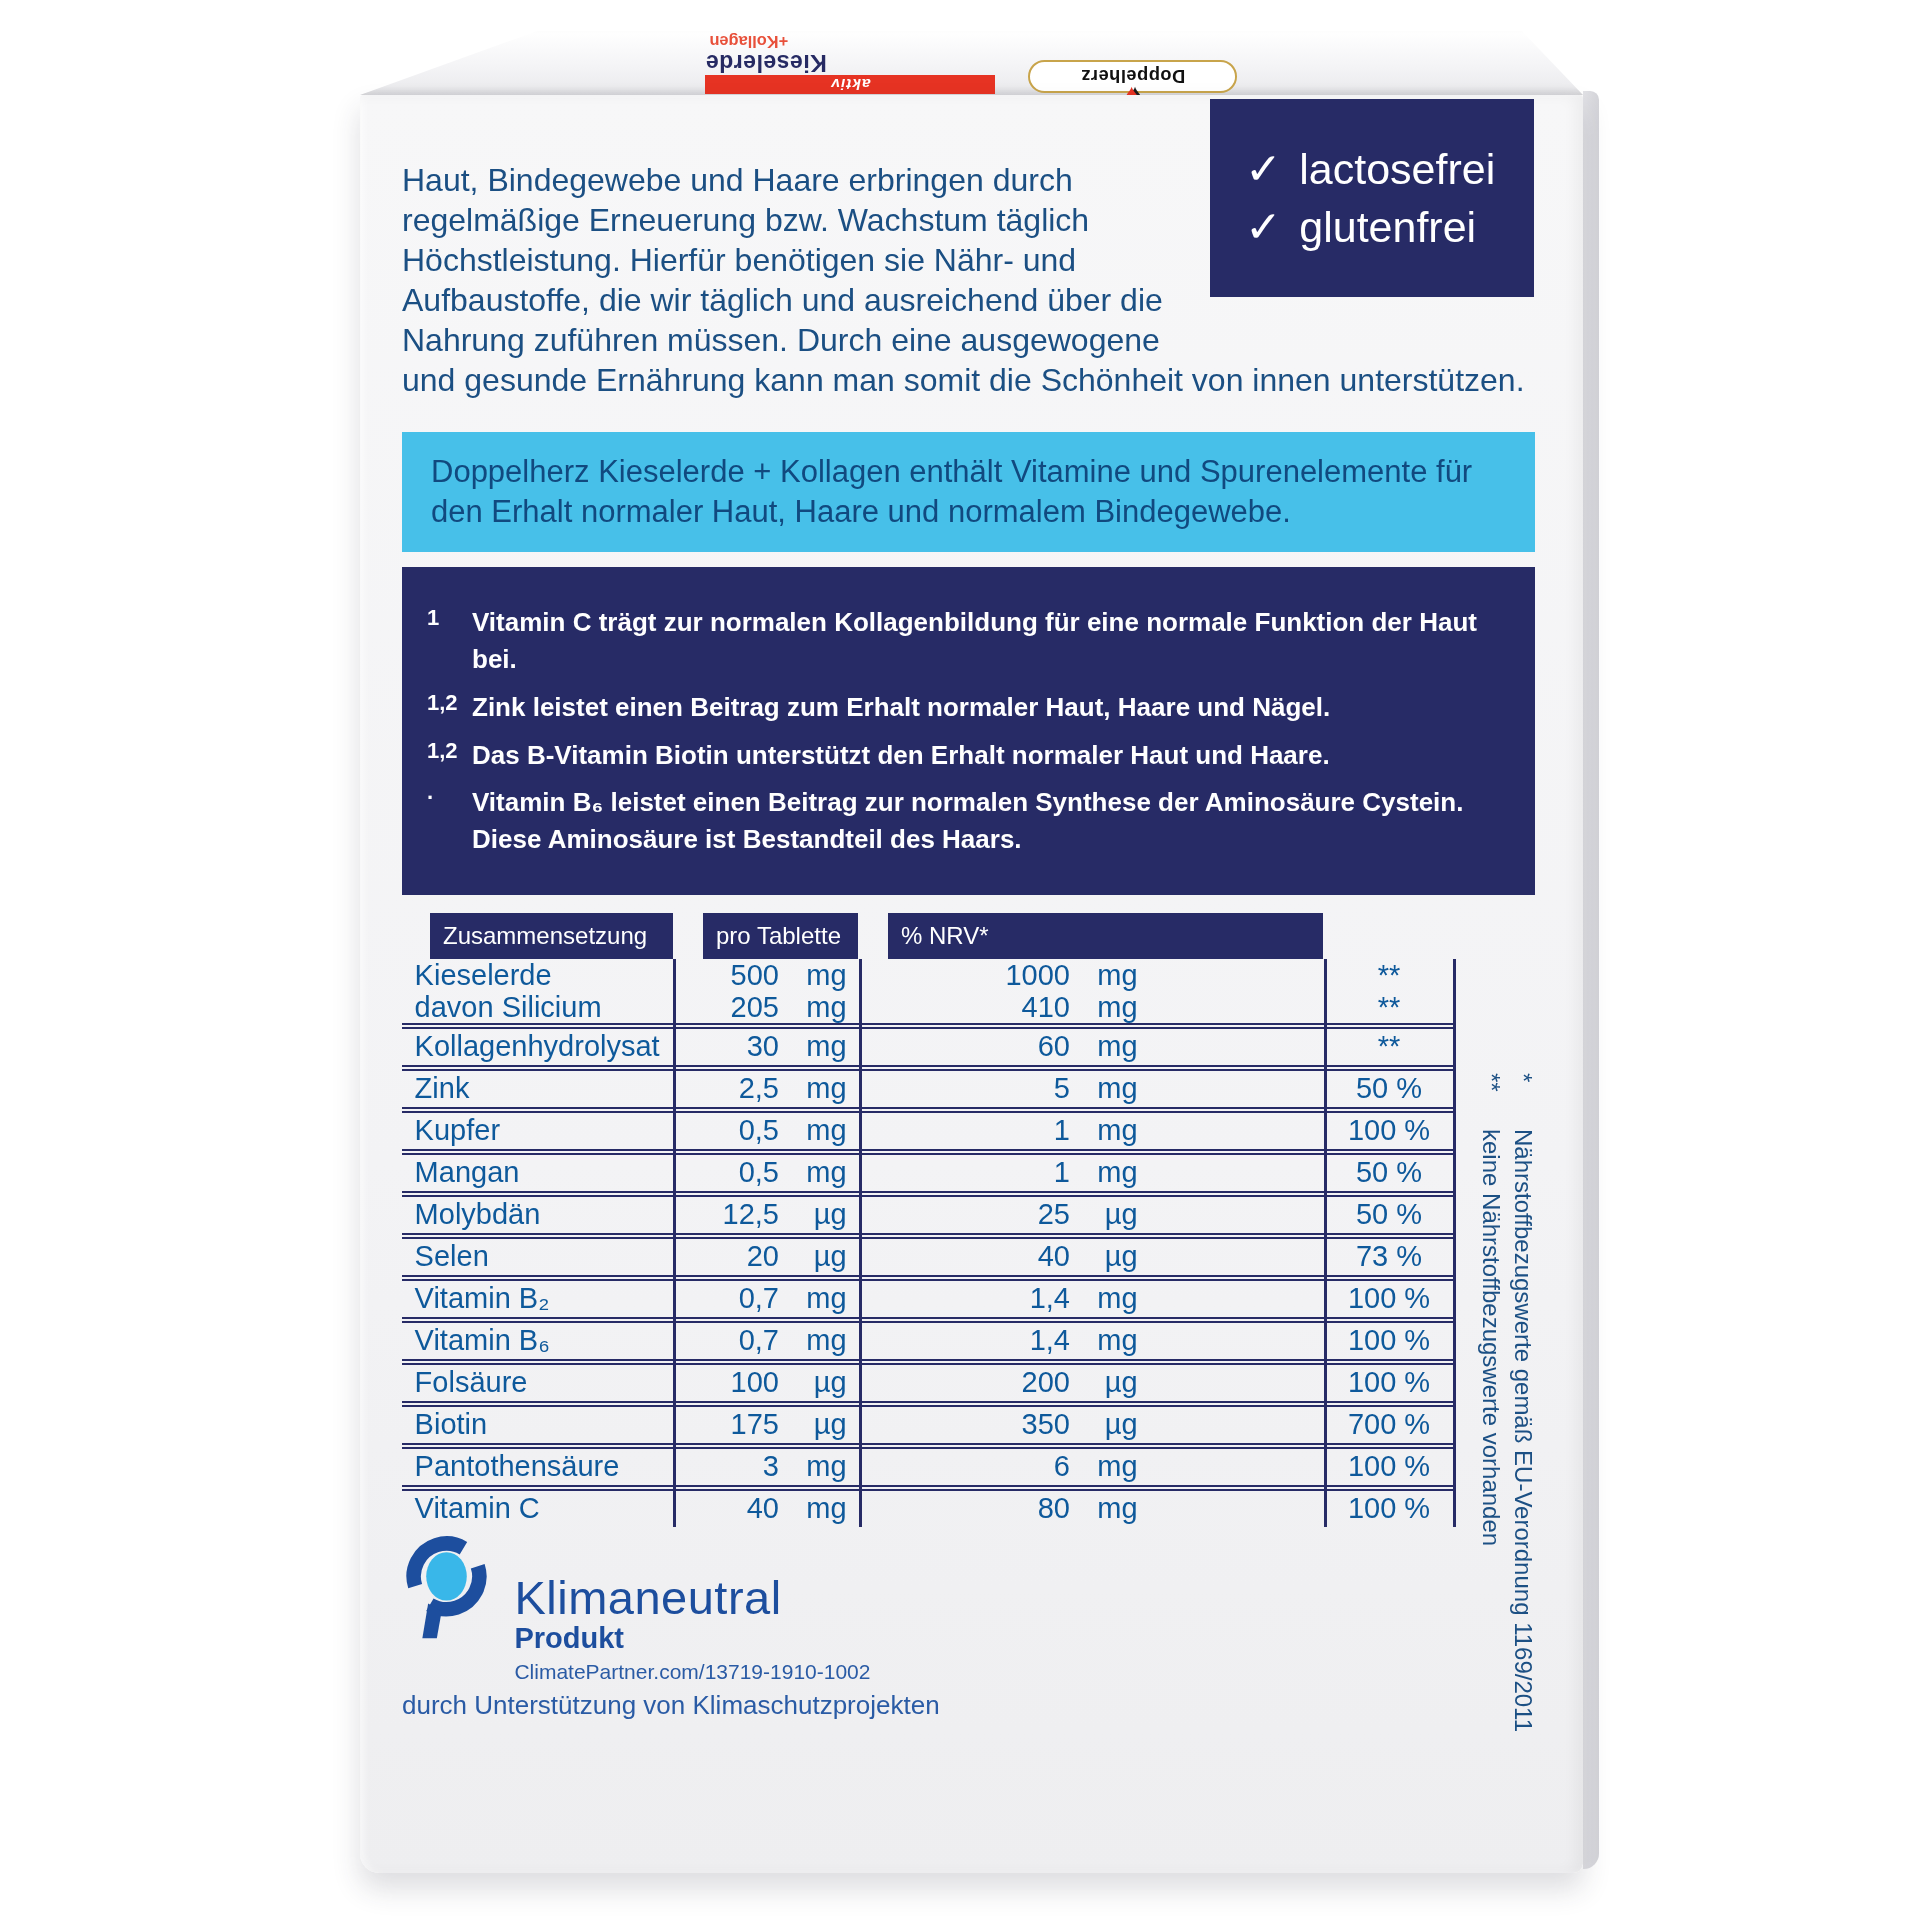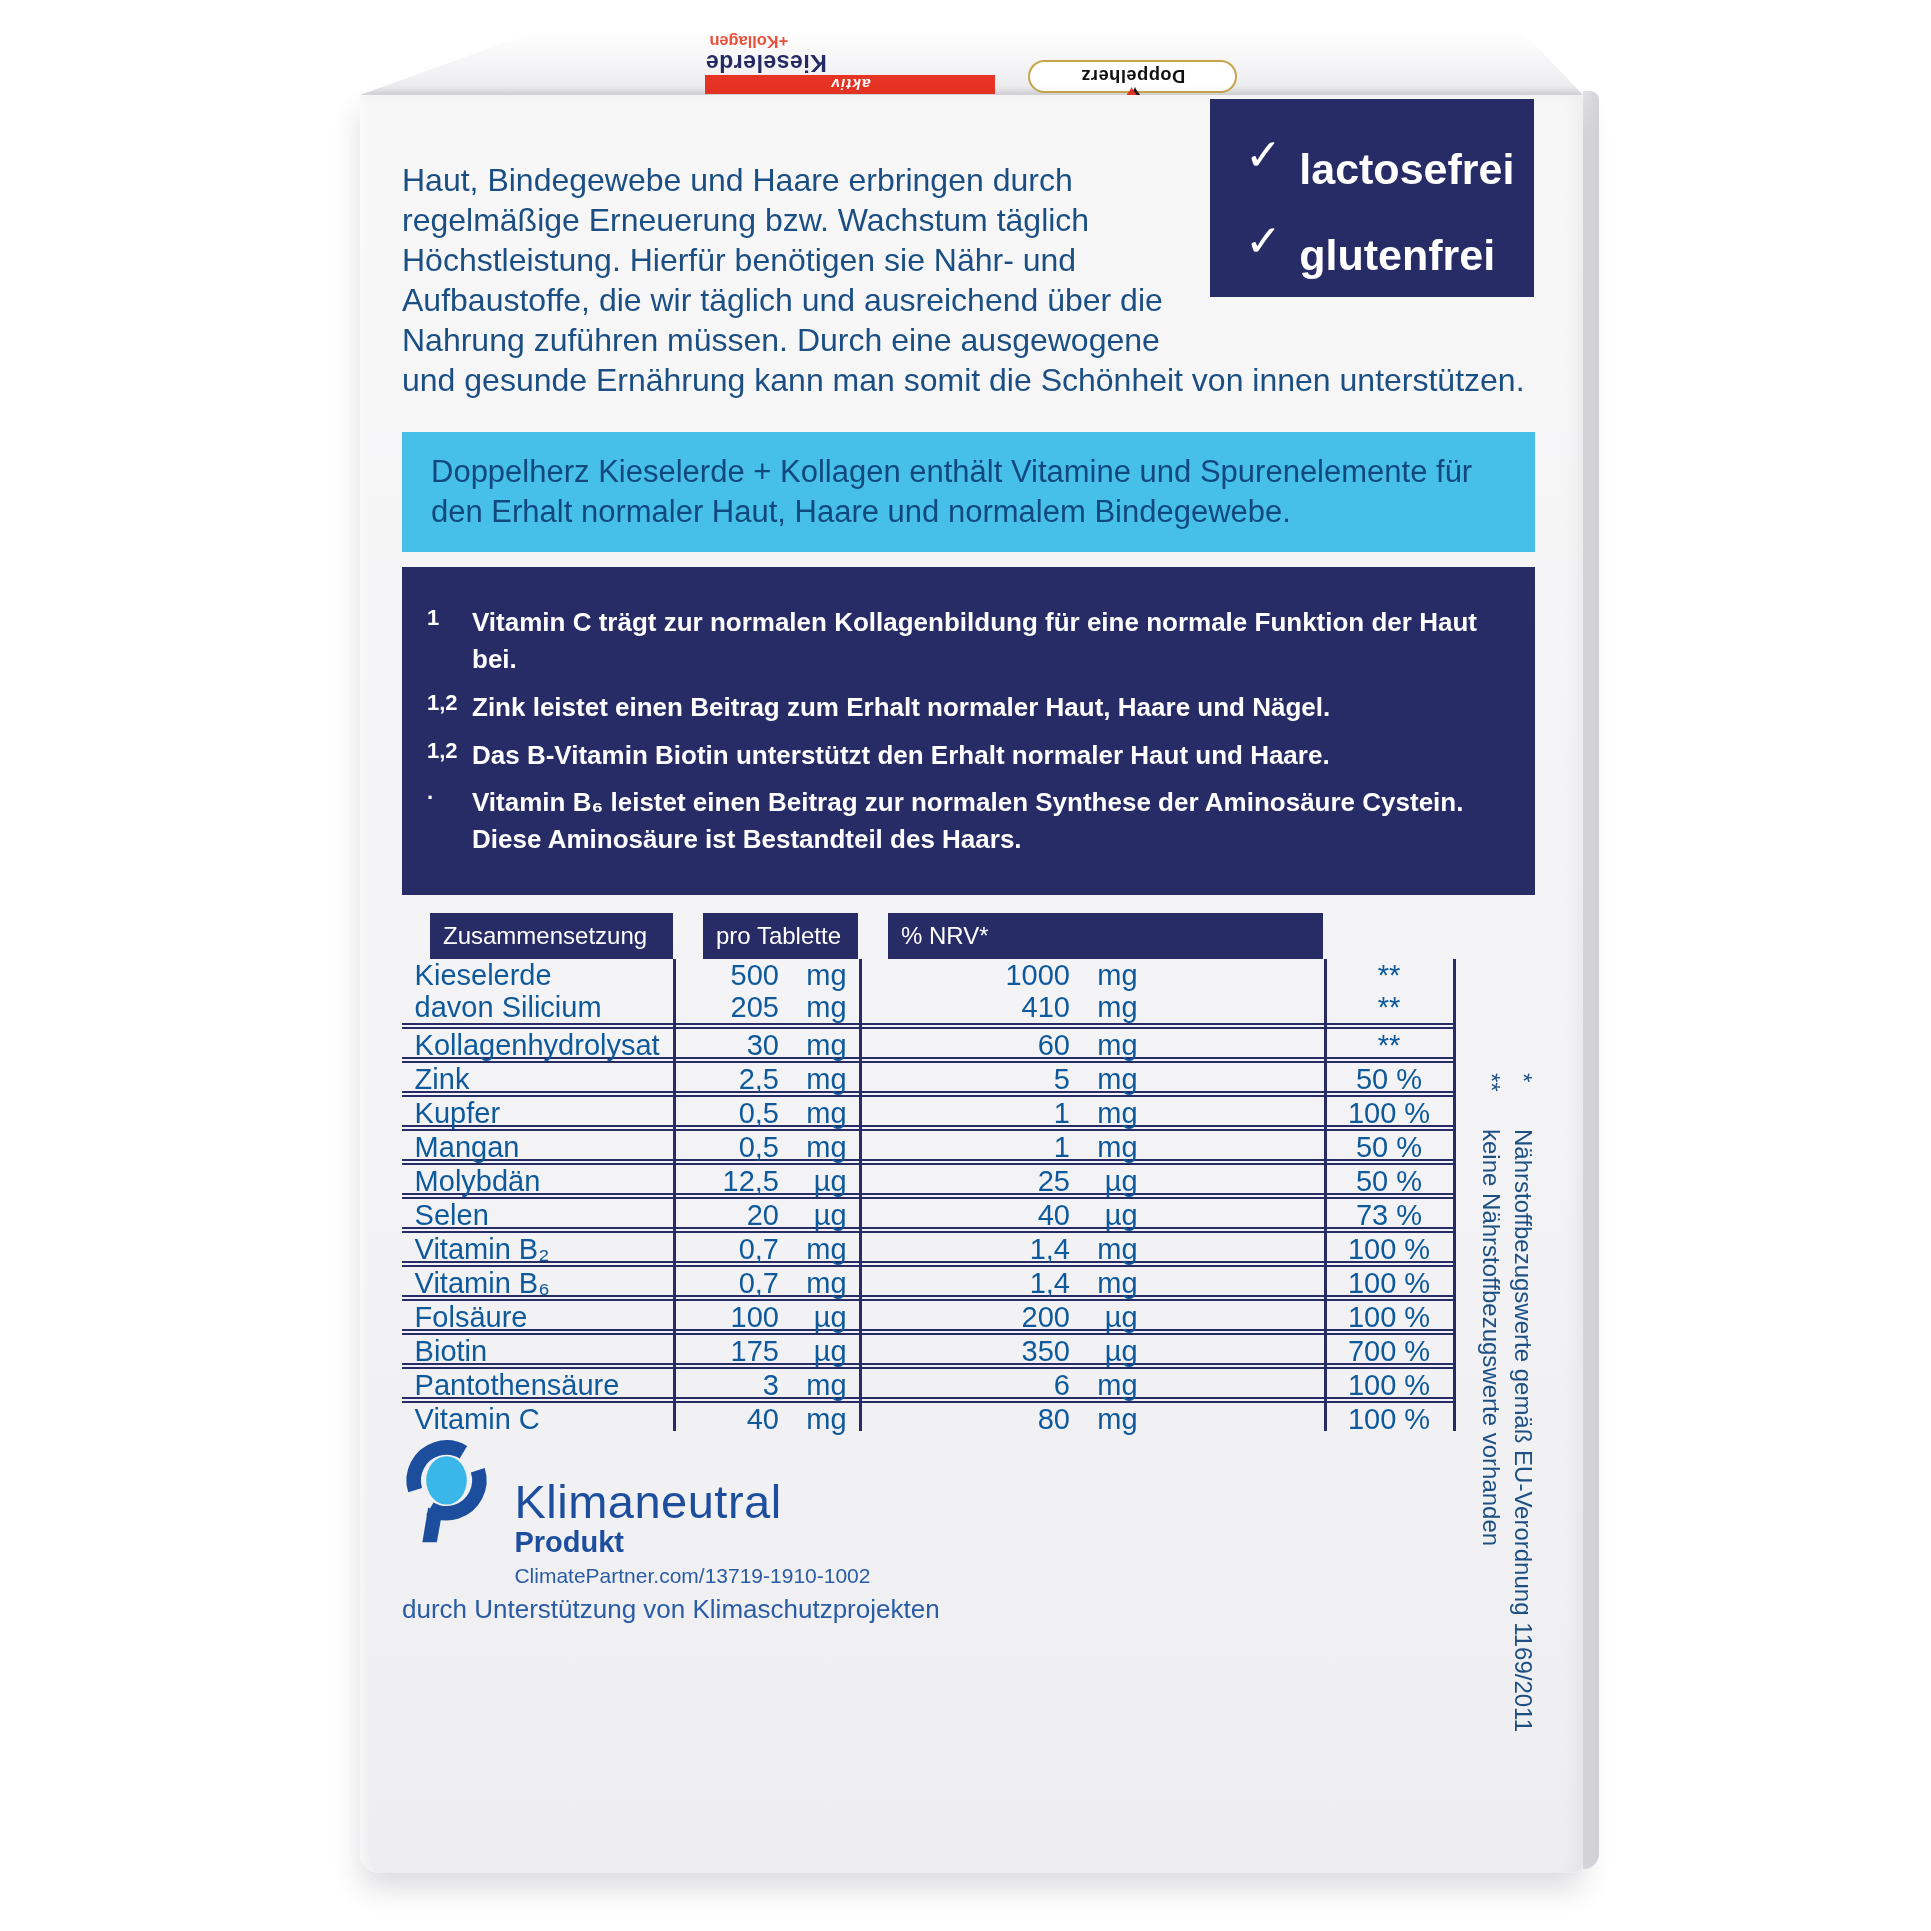--- a/index.html
+++ b/index.html
@@ -34,21 +34,21 @@
     background:linear-gradient(90deg,#e2e2e6,#d4d4d9);border-radius:0 8.7px 15.4px 0;}
 
   
   .content{position:absolute;left:42px;top:0;width:1133px;}
   .badge-wrap{float:right;width:346px;height:207px;margin:3.9px 0 42px 19.3px;}
   .badge{width:324px;height:198px;margin-left:21px;background:#272b66;
     display:flex;flex-direction:column;justify-content:center;gap:13.5px;
     padding-left:35px;box-sizing:border-box;}
   .badge-row{display:flex;align-items:center;gap:17.4px;color:#ffffff;}
   .badge-row .check{font-size:44px;line-height:44px;font-weight:400;}
-  .badge-row .blabel{font-size:43px;line-height:44px;font-weight:700;margin-top:28px;}
+  .badge-row .blabel{font-size:43px;line-height:44px;font-weight:400;}
 
   .intro{padding-top:33px;font-size:32px;line-height:40px;color:#1b4f83;}
 
   .banner{margin-top:13.5px;background:#47c0e9;color:#11497f;font-size:31px;line-height:40px;
     padding:20px 29px;box-sizing:border-box;clear:none;}
 
   .claims{margin-top:15.4px;background:#272b66;padding:37px 29px 37px 25px;box-sizing:border-box;}
   .claim{display:flex;margin-bottom:10.6px;}
   .claim:last-child{margin-bottom:0;}
   .claim-mark{flex:none;width:45px;color:#fff;font-size:22px;font-weight:700;padding-top:1px;}
@@ -57,21 +57,21 @@
   
   .ntable{margin-top:17.4px;width:1054px;color:#0e599b;}
   .thead{display:grid;grid-template-columns:271px 185px 465px 132px;}
   .th{background:#272b66;color:#fff;height:46px;line-height:46px;font-size:24px;
     padding-left:13px;box-sizing:border-box;white-space:nowrap;overflow:hidden;margin-left:28px;}
   .th + .th{border-left:2.9px solid #f3f3f5;}
   .tbody{position:relative;}
   .vline{position:absolute;top:0;bottom:0;width:2.9px;background:#272b66;}
   .trow{display:grid;grid-template-columns:271px 185px 465px 132px;align-items:center;
     height:32px;box-sizing:border-box;font-size:29px;}
-  .trow.sep{height:34px;border-top:6.8px double #272b66;}
+  .trow.sep{height:42px;border-top:6.8px double #272b66;}
   .c-name{padding-left:12.6px;white-space:nowrap;}
   .c-val{display:flex;align-items:center;}
   .c-val .num{text-align:right;}
   .c2 .num{width:106px;}
   .c3 .num{width:212px;}
   .c-val .unit{width:56px;text-align:right;margin-left:11.6px;}
   .c-nrv{text-align:center;}
 
   
   .fnotes{position:absolute;left:1115px;top:978px;height:753px;

